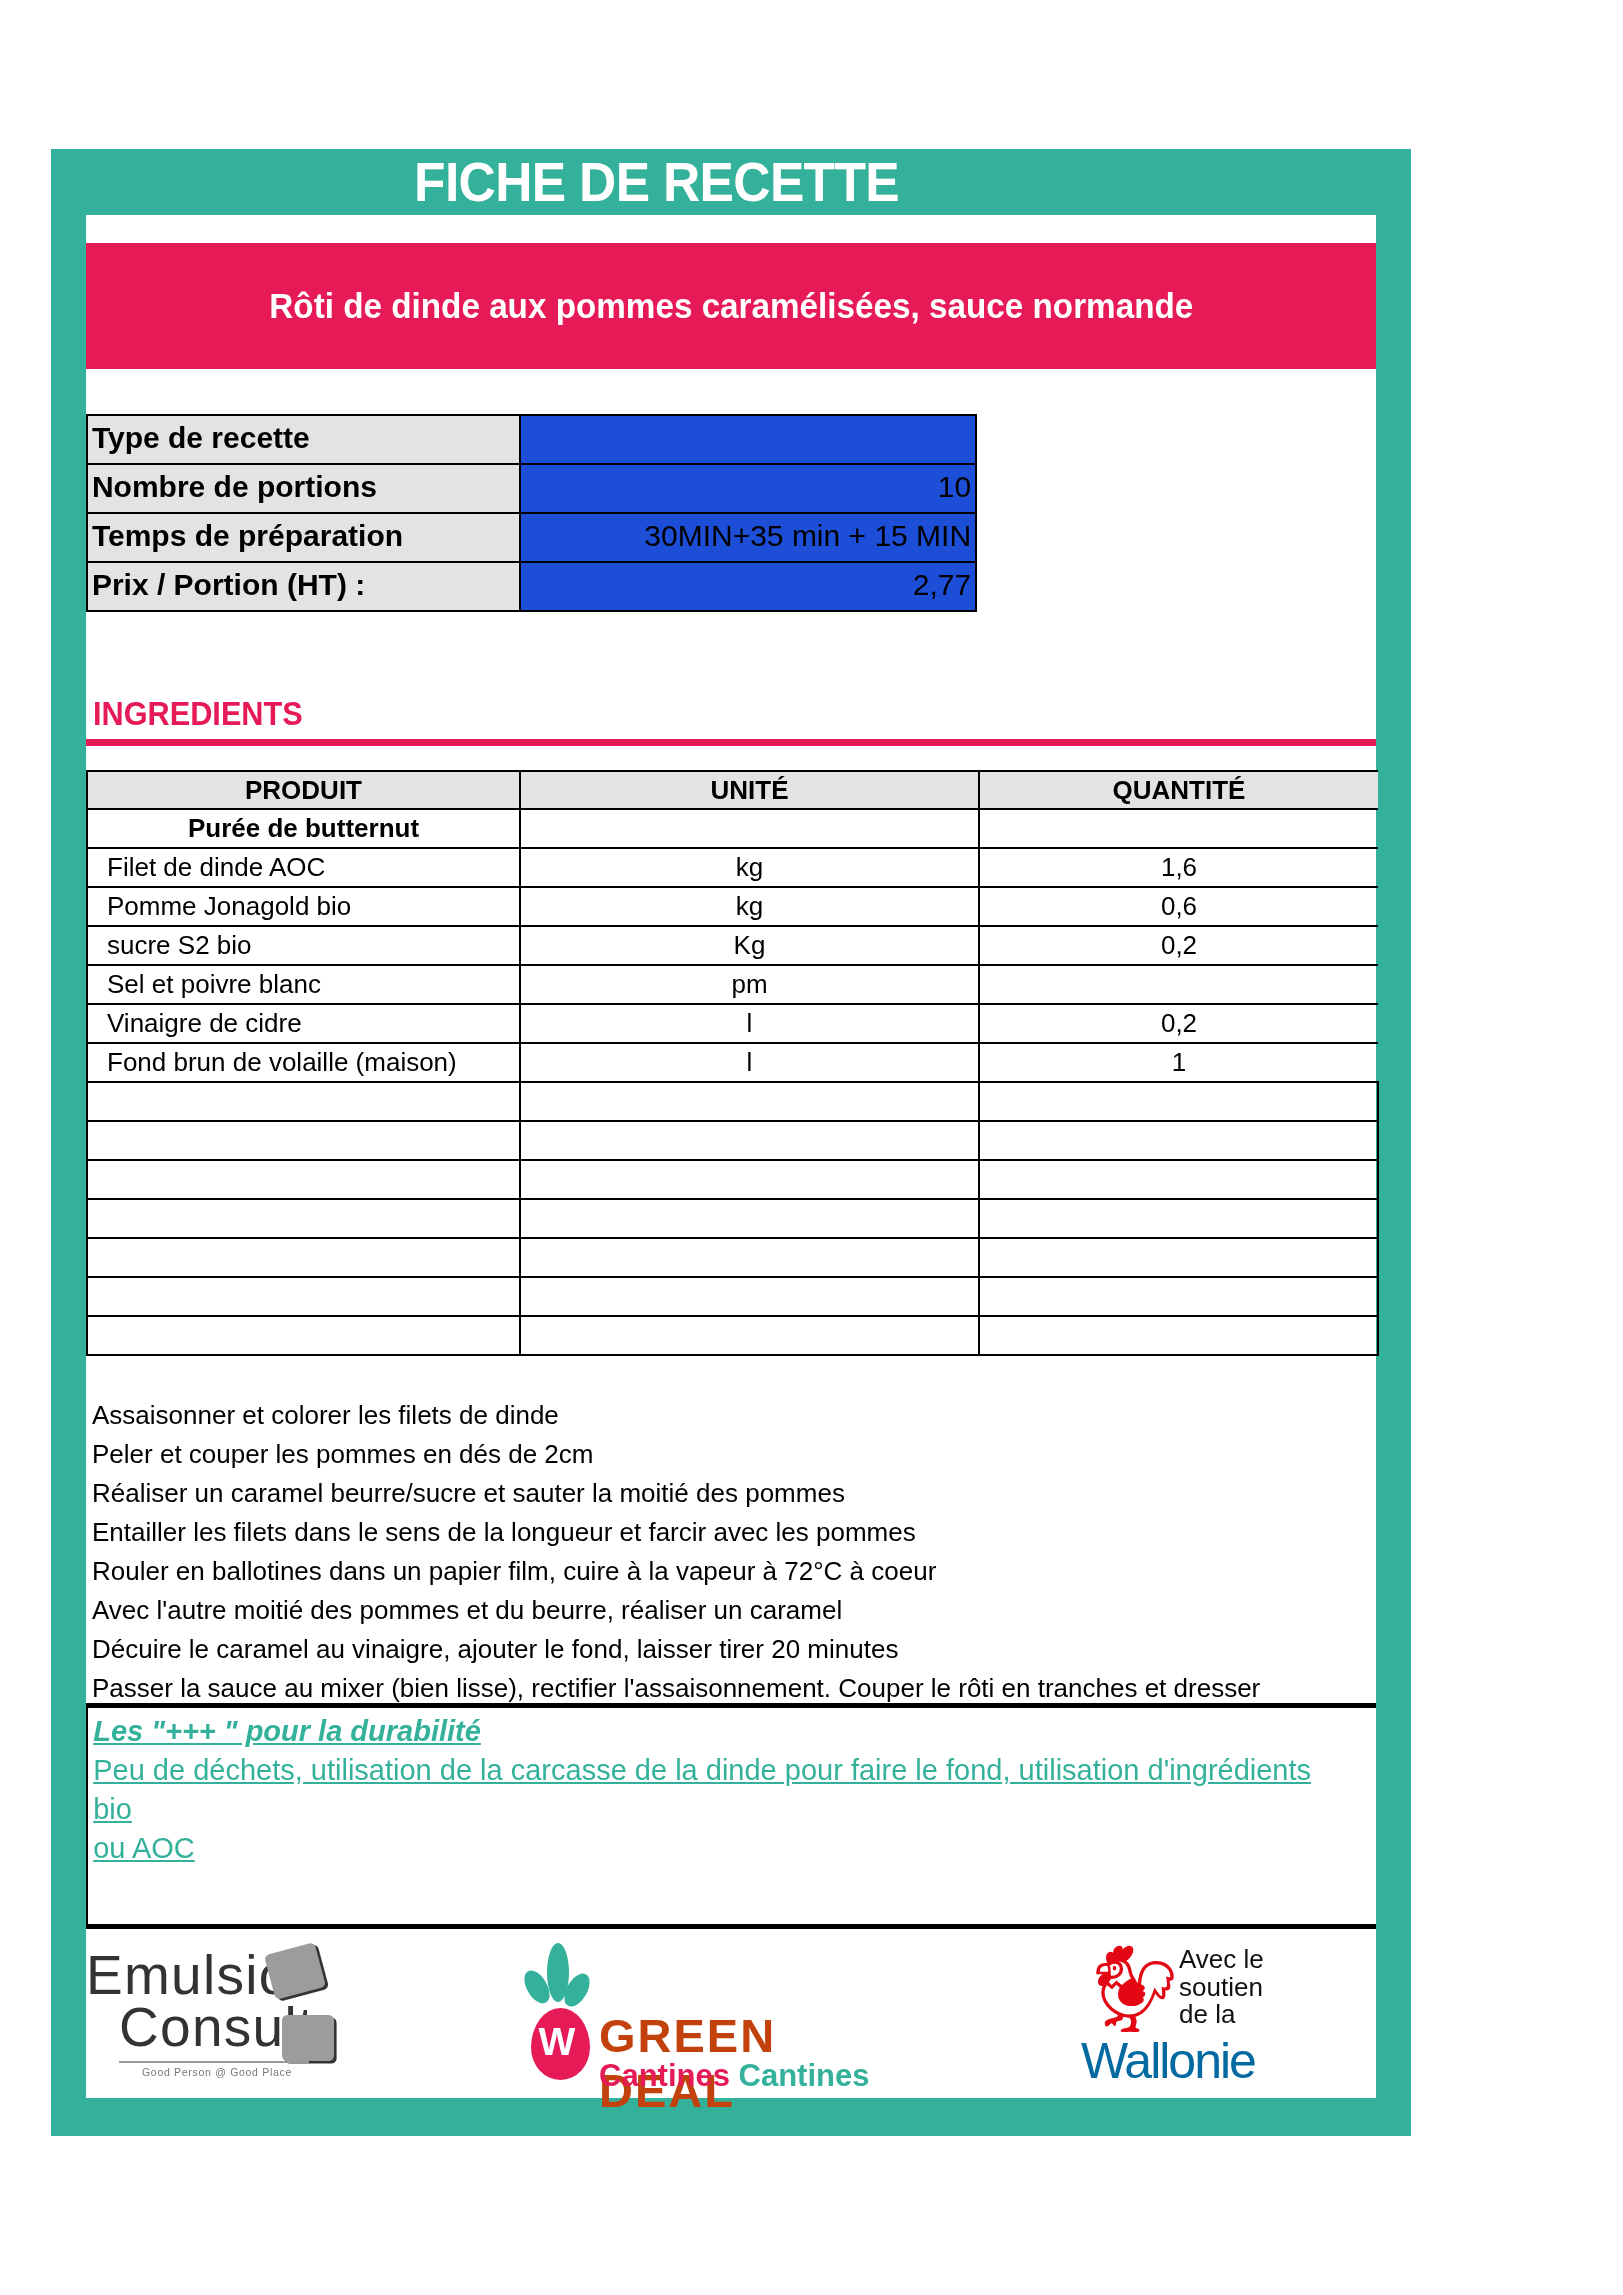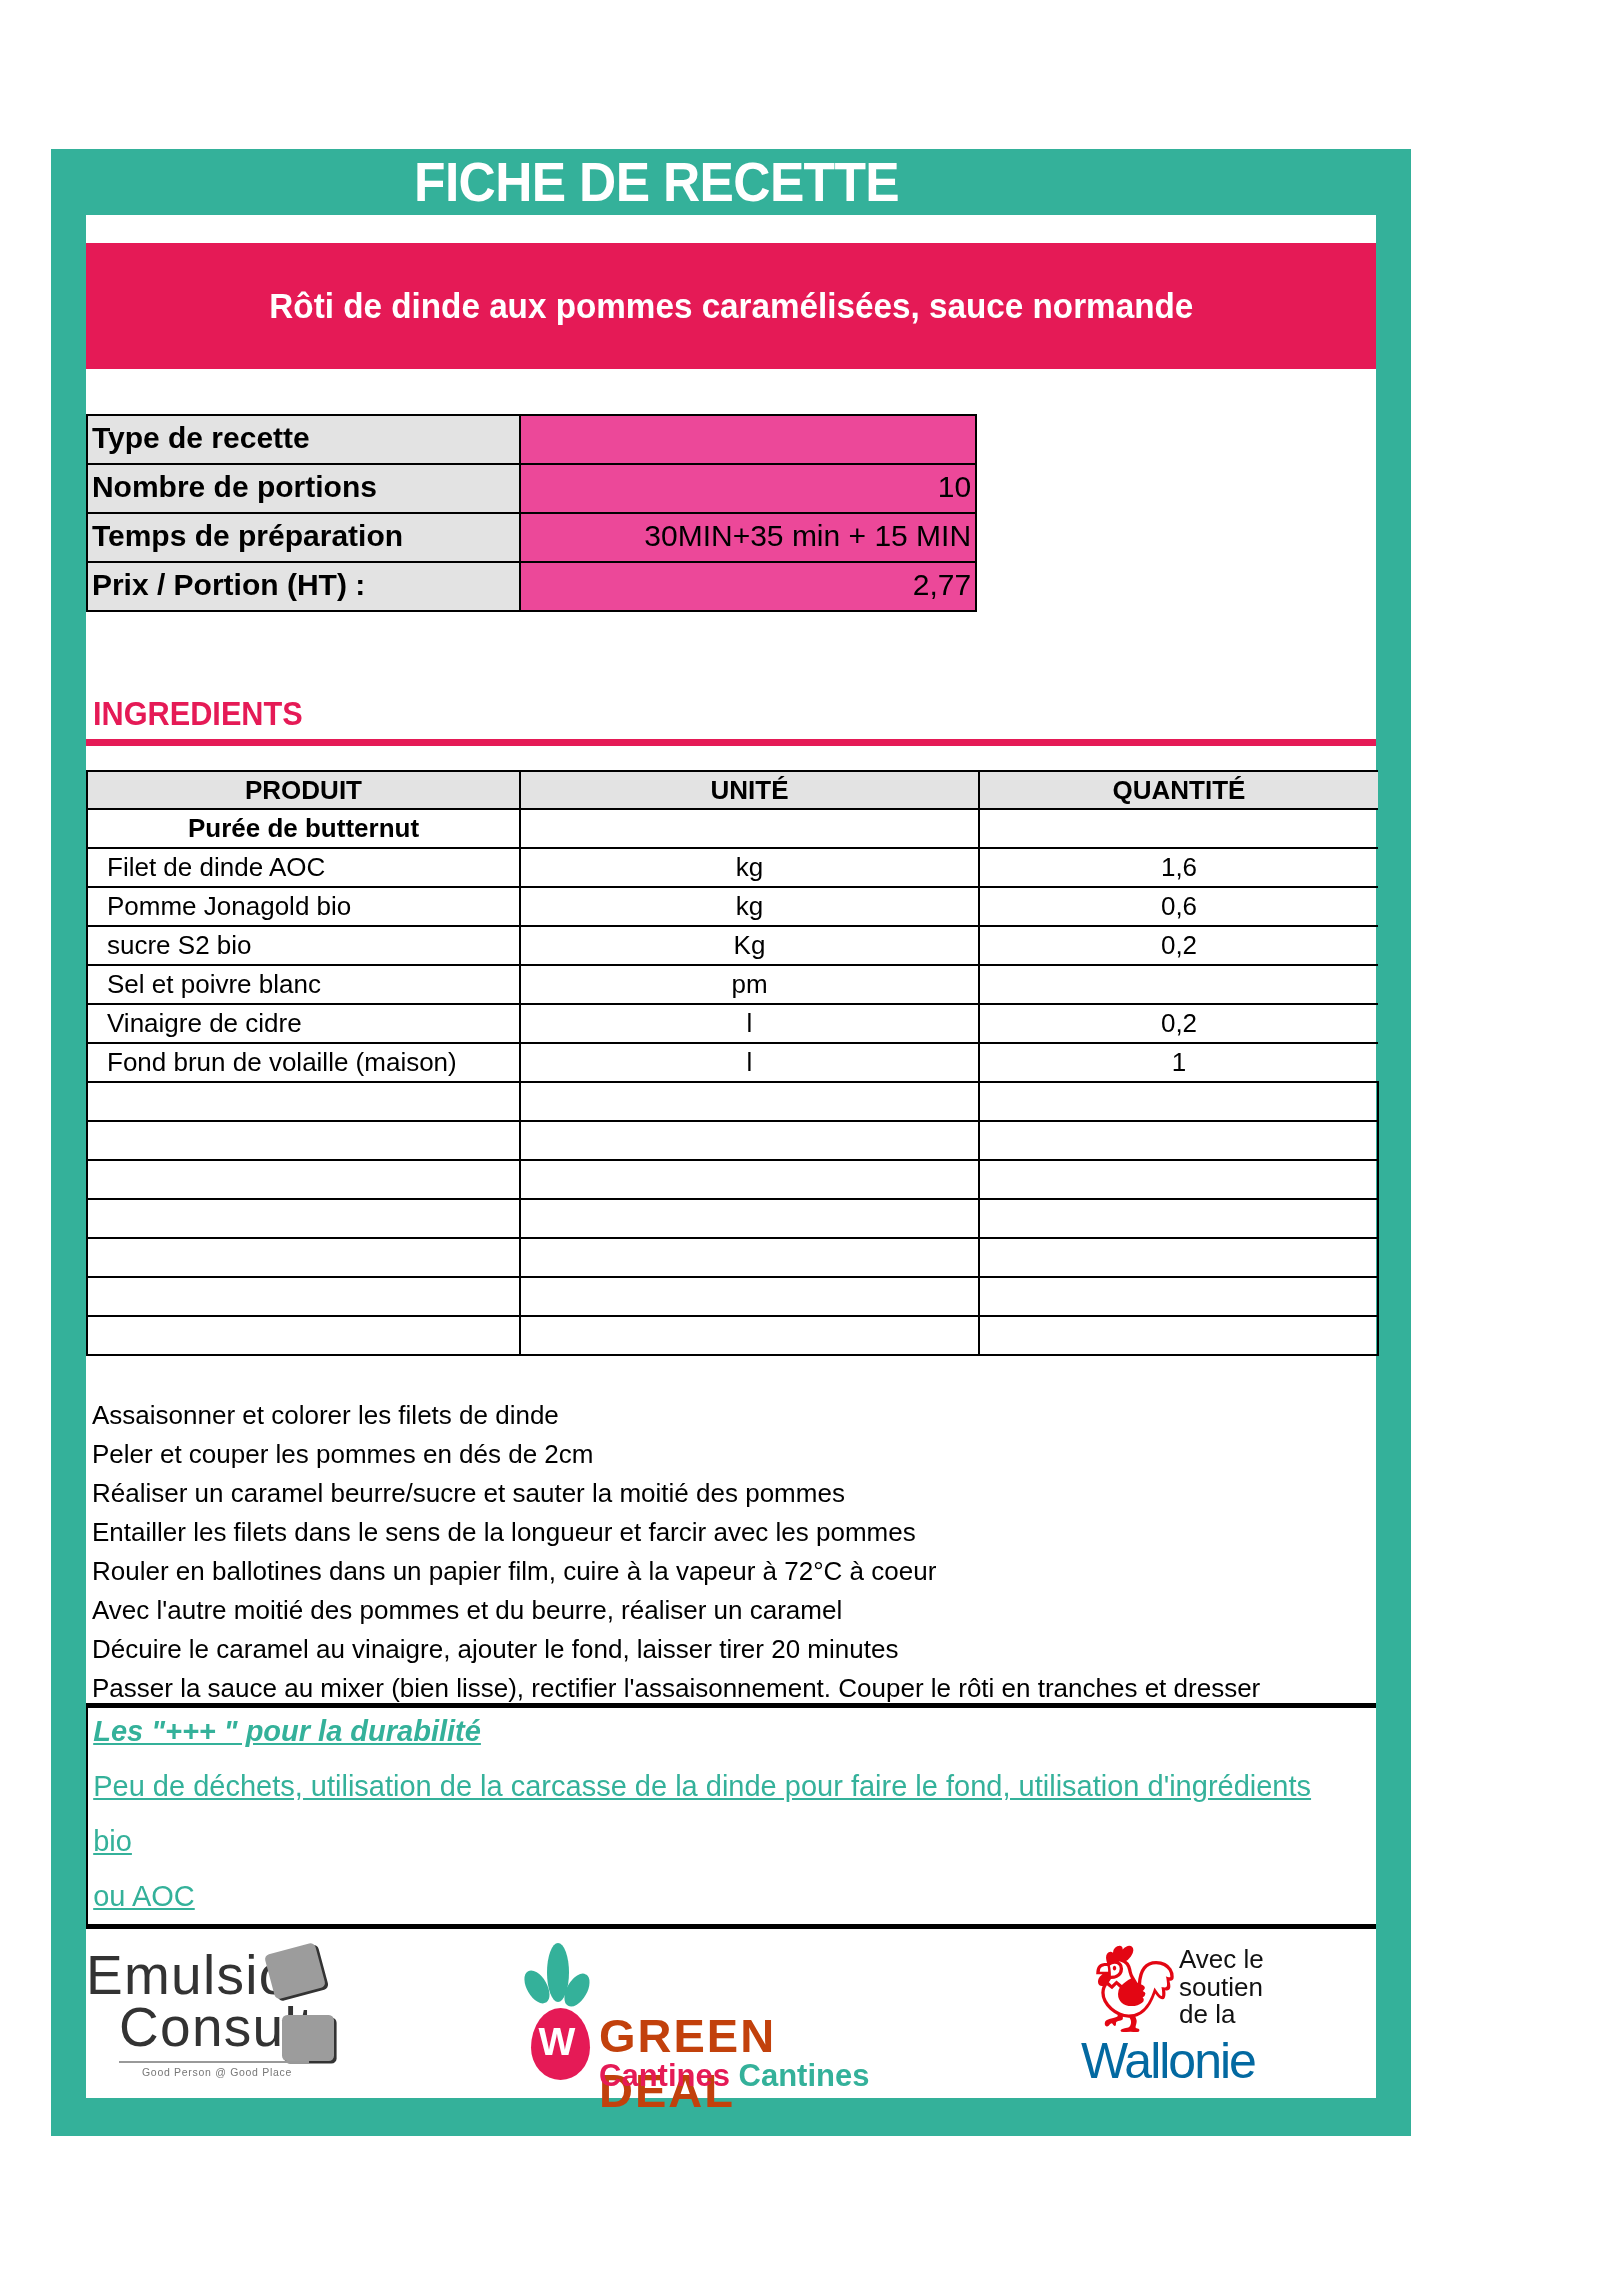--- a/index.html
+++ b/index.html
@@ -13,41 +13,41 @@
 
   .panel { position: absolute; left: 86px; top: 215px; width: 1290px; height: 1883px; background: #fff; }
 
   .recipe-band { position: absolute; left: 86px; top: 243px; width: 1290px; height: 126px; background: #e51a56;
     display: flex; align-items: center; justify-content: center; }
   .recipe-name { color: #fff; font-weight: bold; font-size: 35px; transform: scaleX(0.95); }
 
   .info-table { position: absolute; left: 86px; top: 414px; width: 891px; border-collapse: collapse; }
   .info-table td { border: 2.6px solid #000; height: 49px; font-size: 30px; padding: 0 3.9px; vertical-align: bottom; padding-bottom: 7.9px; }
   .info-table td.lbl { background: #e3e3e3; width: 433px; font-weight: bold; }
-  .info-table td.val { text-align: right; background: #ec4899; }
+  .info-table td.val { text-align: right; background: #1d4ed8; }
 
   .ing-heading { position: absolute; left: 93px; top: 695px; color: #e51a56; font-weight: bold; font-size: 33px; transform: scaleX(0.93); transform-origin: left; }
   .ing-rule { position: absolute; left: 86px; top: 739px; width: 1290px; height: 6.5px; background: #e51a56; }
 
   .ing-table { position: absolute; left: 86px; top: 770px; width: 1290px; border-collapse: collapse; table-layout: fixed; }
   .ing-table th, .ing-table td { border: 2.6px solid #000; font-size: 26px; height: 39px; padding: 0 19px; }
   .ing-table th { background: #e3e3e3; font-weight: bold; height: 38px; }
   .ing-table td.c { text-align: center; }
   .ing-table td.group { text-align: center; font-weight: bold; }
   .ing-table td:last-child, .ing-table th:last-child { border-right: none; }
   .ing-table tr.closed td:last-child { border-right: 2.6px solid #000; }
   .col1 { width: 433px; } .col2 { width: 459px; } .col3 { width: 399px; }
 
   .steps { position: absolute; left: 92px; top: 1396px; width: 1283px; }
   .step { font-size: 26px; height: 39px; line-height: 39px; white-space: nowrap; }
 
   .dura-box { position: absolute; left: 86px; top: 1703px; width: 1290px; height: 226px;
     border-top: 5.2px solid #000; border-bottom: 5.2px solid #000; border-left: 2.6px solid #000; padding: 3.9px 5.2px; color: #34b19a; }
   .dura-title { font-size: 29px; font-weight: bold; font-style: italic; text-decoration: underline; line-height: 39px; }
-  .dura-text { font-size: 29px; text-decoration: underline; line-height: 39px; margin-top: 16px; }
+  .dura-text { font-size: 29px; text-decoration: underline; line-height: 39px; }
 
   .logos { position: absolute; left: 86px; top: 1930px; width: 1290px; height: 167px; }
   .logo { position: absolute; }
   .emulsio { left: 0; top: 13px; width: 275px; height: 137px; }
   .emulsio .w1 { position: absolute; left: 0; top: 0; font-size: 55px; color: #333; font-weight: 300; letter-spacing: 1.3px; }
   .emulsio .w2 { position: absolute; left: 33px; top: 52px; font-size: 55px; color: #333; letter-spacing: 1.3px; }
   .emulsio .rule { position: absolute; left: 33px; top: 118px; width: 190px; height: 2px; background: #999; }
   .emulsio .tag { position: absolute; left: 56px; top: 123px; font-size: 10.5px; color: #777; letter-spacing: 0.7px; }
   .emulsio .puzzle { position: absolute; width: 52px; height: 46px; background: #9c9c9c; border-radius: 5.2px; box-shadow: 2.6px 2.6px 0 #333; }
   .emulsio .p1 { left: 183px; top: 5.2px; transform: rotate(-15deg); }

